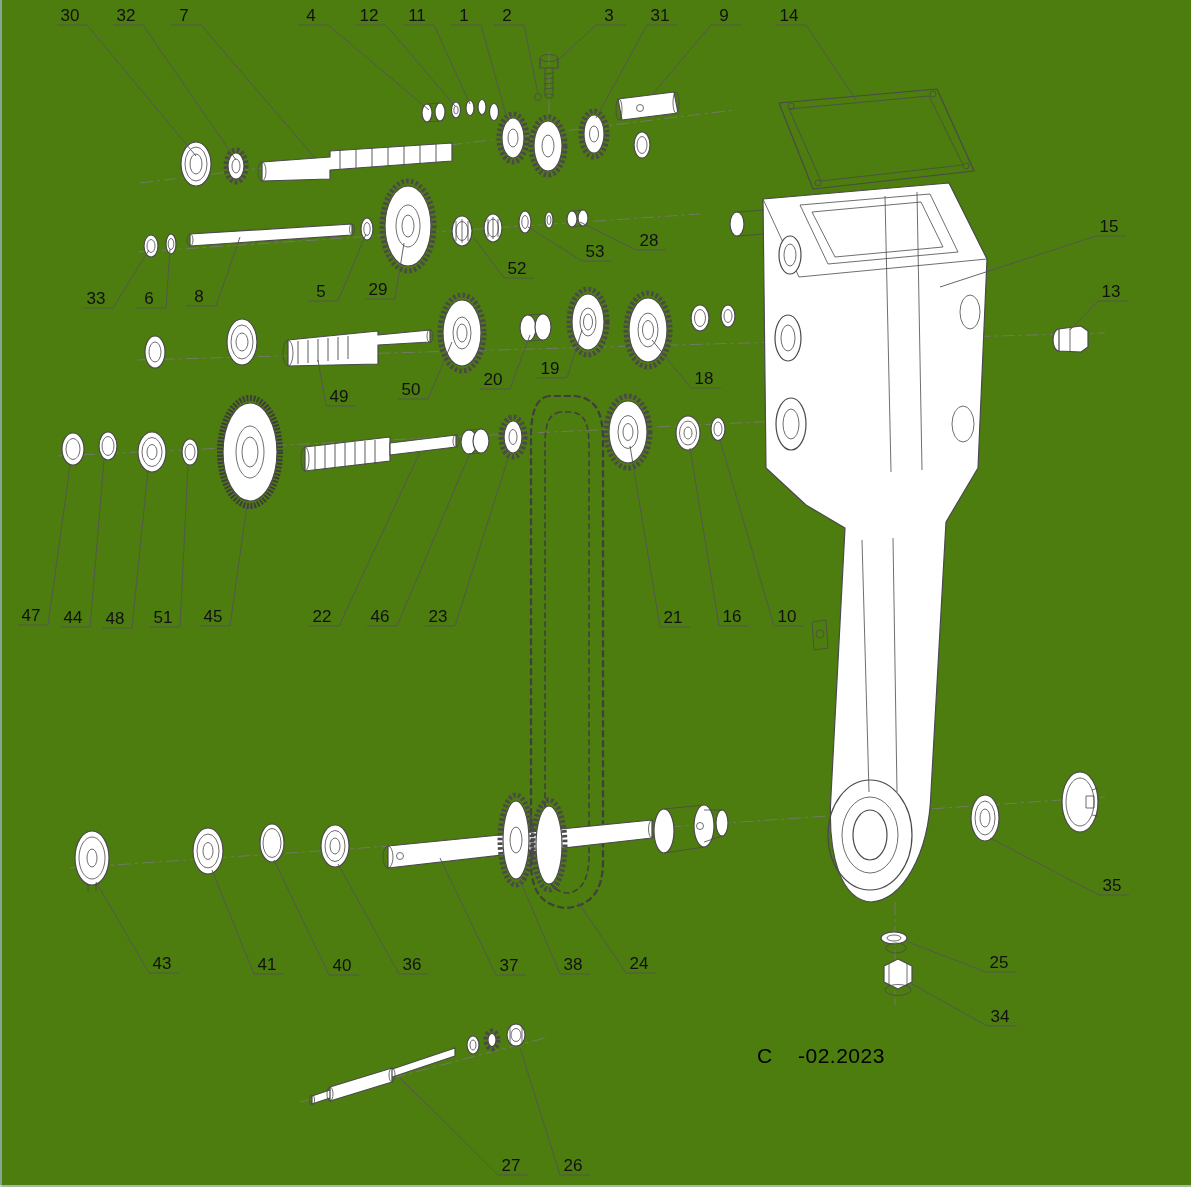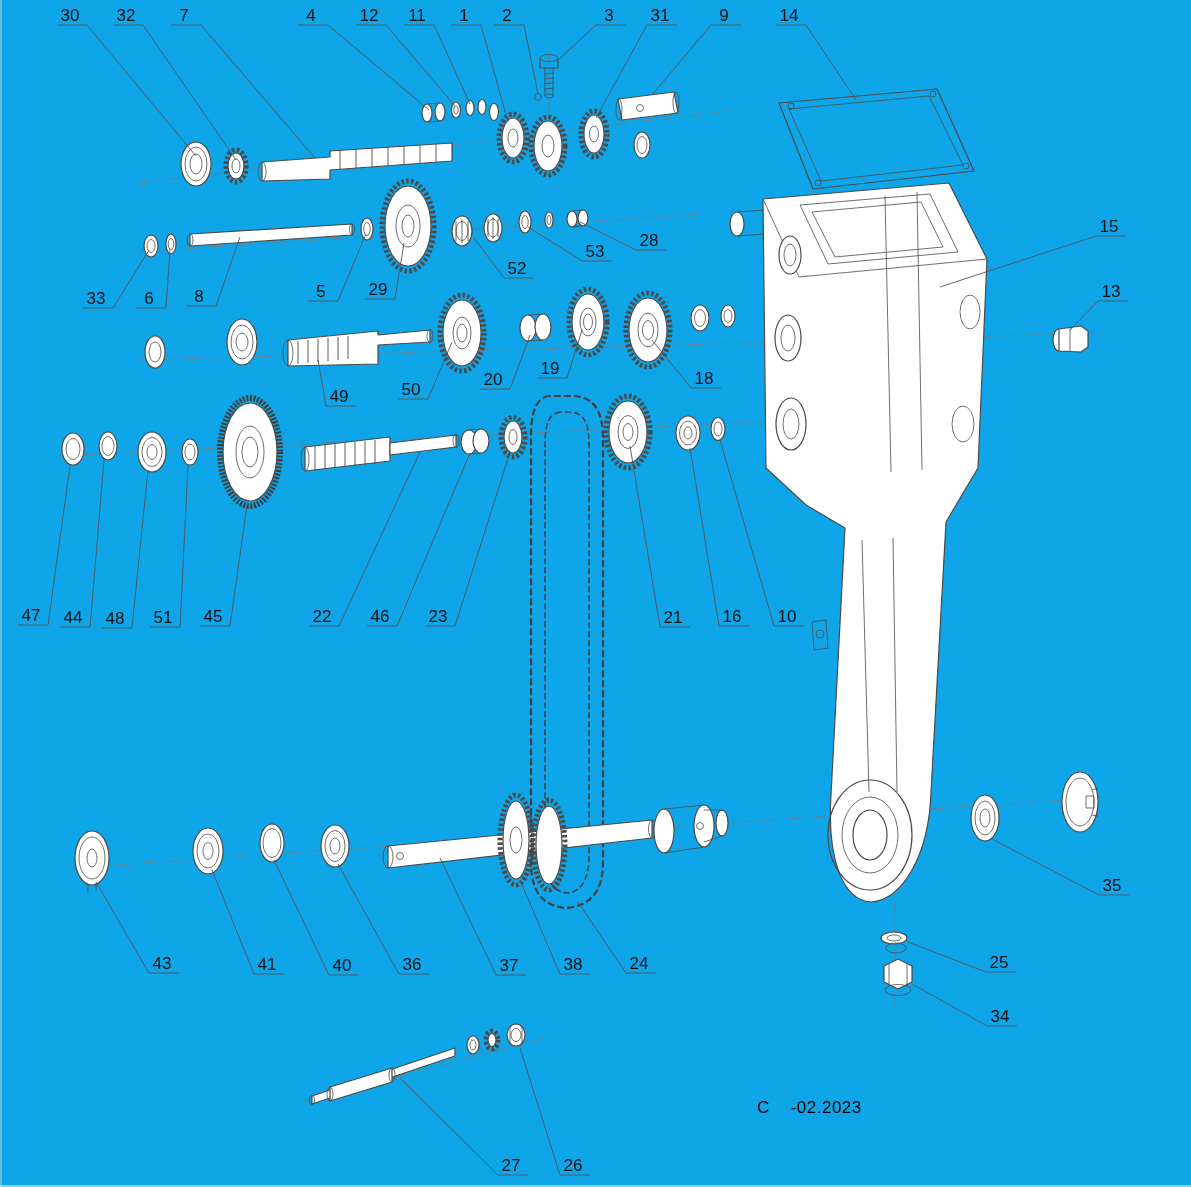--- a/index.html
+++ b/index.html
@@ -1,37 +1,37 @@
 <!DOCTYPE html>
 <html><head>
 <meta charset="utf-8">
 <style>
   html, body { margin:0; padding:0; background:#ffffff; }
   .page {
-    position:relative; width:1191px; height:1187px; background:#0ea5e9;
+    position:relative; width:1191px; height:1187px; background:#4d7c0f;
     overflow:hidden; font-family:"Liberation Sans", sans-serif;
   }
   svg.scene { position:absolute; left:0; top:0; }
 
   
   .ln   { fill:none; stroke:#4a4a4a; stroke-width:1.2; stroke-linejoin:round; }
   .lnf  { fill:#ffffff; stroke:#4a4a4a; stroke-width:1.2; stroke-linejoin:round; }
   .thin { stroke-width:0.8; }
   .axis { fill:none; stroke:#7a7a7a; stroke-width:0.8; stroke-dasharray:13 4 3 4; }
   .teeth { fill:none; stroke:#4a4a4a; stroke-width:5; stroke-dasharray:2.6 2.2; }
   .teeth-dense { fill:none; stroke:#3d3d3d; stroke-width:6; stroke-dasharray:2 1.6; }
   .hatchline { stroke:#4a4a4a; stroke-width:0.9; }
   .chain { fill:none; stroke:#3f3f3f; stroke-width:2.2; stroke-dasharray:7 3; }
   .chain-inner { fill:none; stroke:#3f3f3f; stroke-width:1.5; stroke-dasharray:6 3; }
   .leader { stroke:#555555; stroke-width:0.9; }
   text.lbl { font-family:"Liberation Sans", sans-serif; font-size:17px; fill:#111111; }
 
   .footer-code {
-    position:absolute; left:757px; top:1098px;
-    font-size:17px; color:#000000; white-space:pre; letter-spacing:0.5px;
+    position:absolute; left:757px; top:1044px;
+    font-size:21px; color:#000000; white-space:pre; letter-spacing:0.5px;
   }
   .edge-left  { position:absolute; left:0; top:0; width:2px; height:100%; background:#9fc0dd; opacity:.65; }
   .edge-bottom{ position:absolute; left:0; bottom:0; width:100%; height:2px; background:#cfdff0; opacity:.65; }
 </style>
 </head>
 <body>
 
 <div class="page">
 
 <svg class="scene" width="1191" height="1187" viewBox="0 0 1191 1187">

